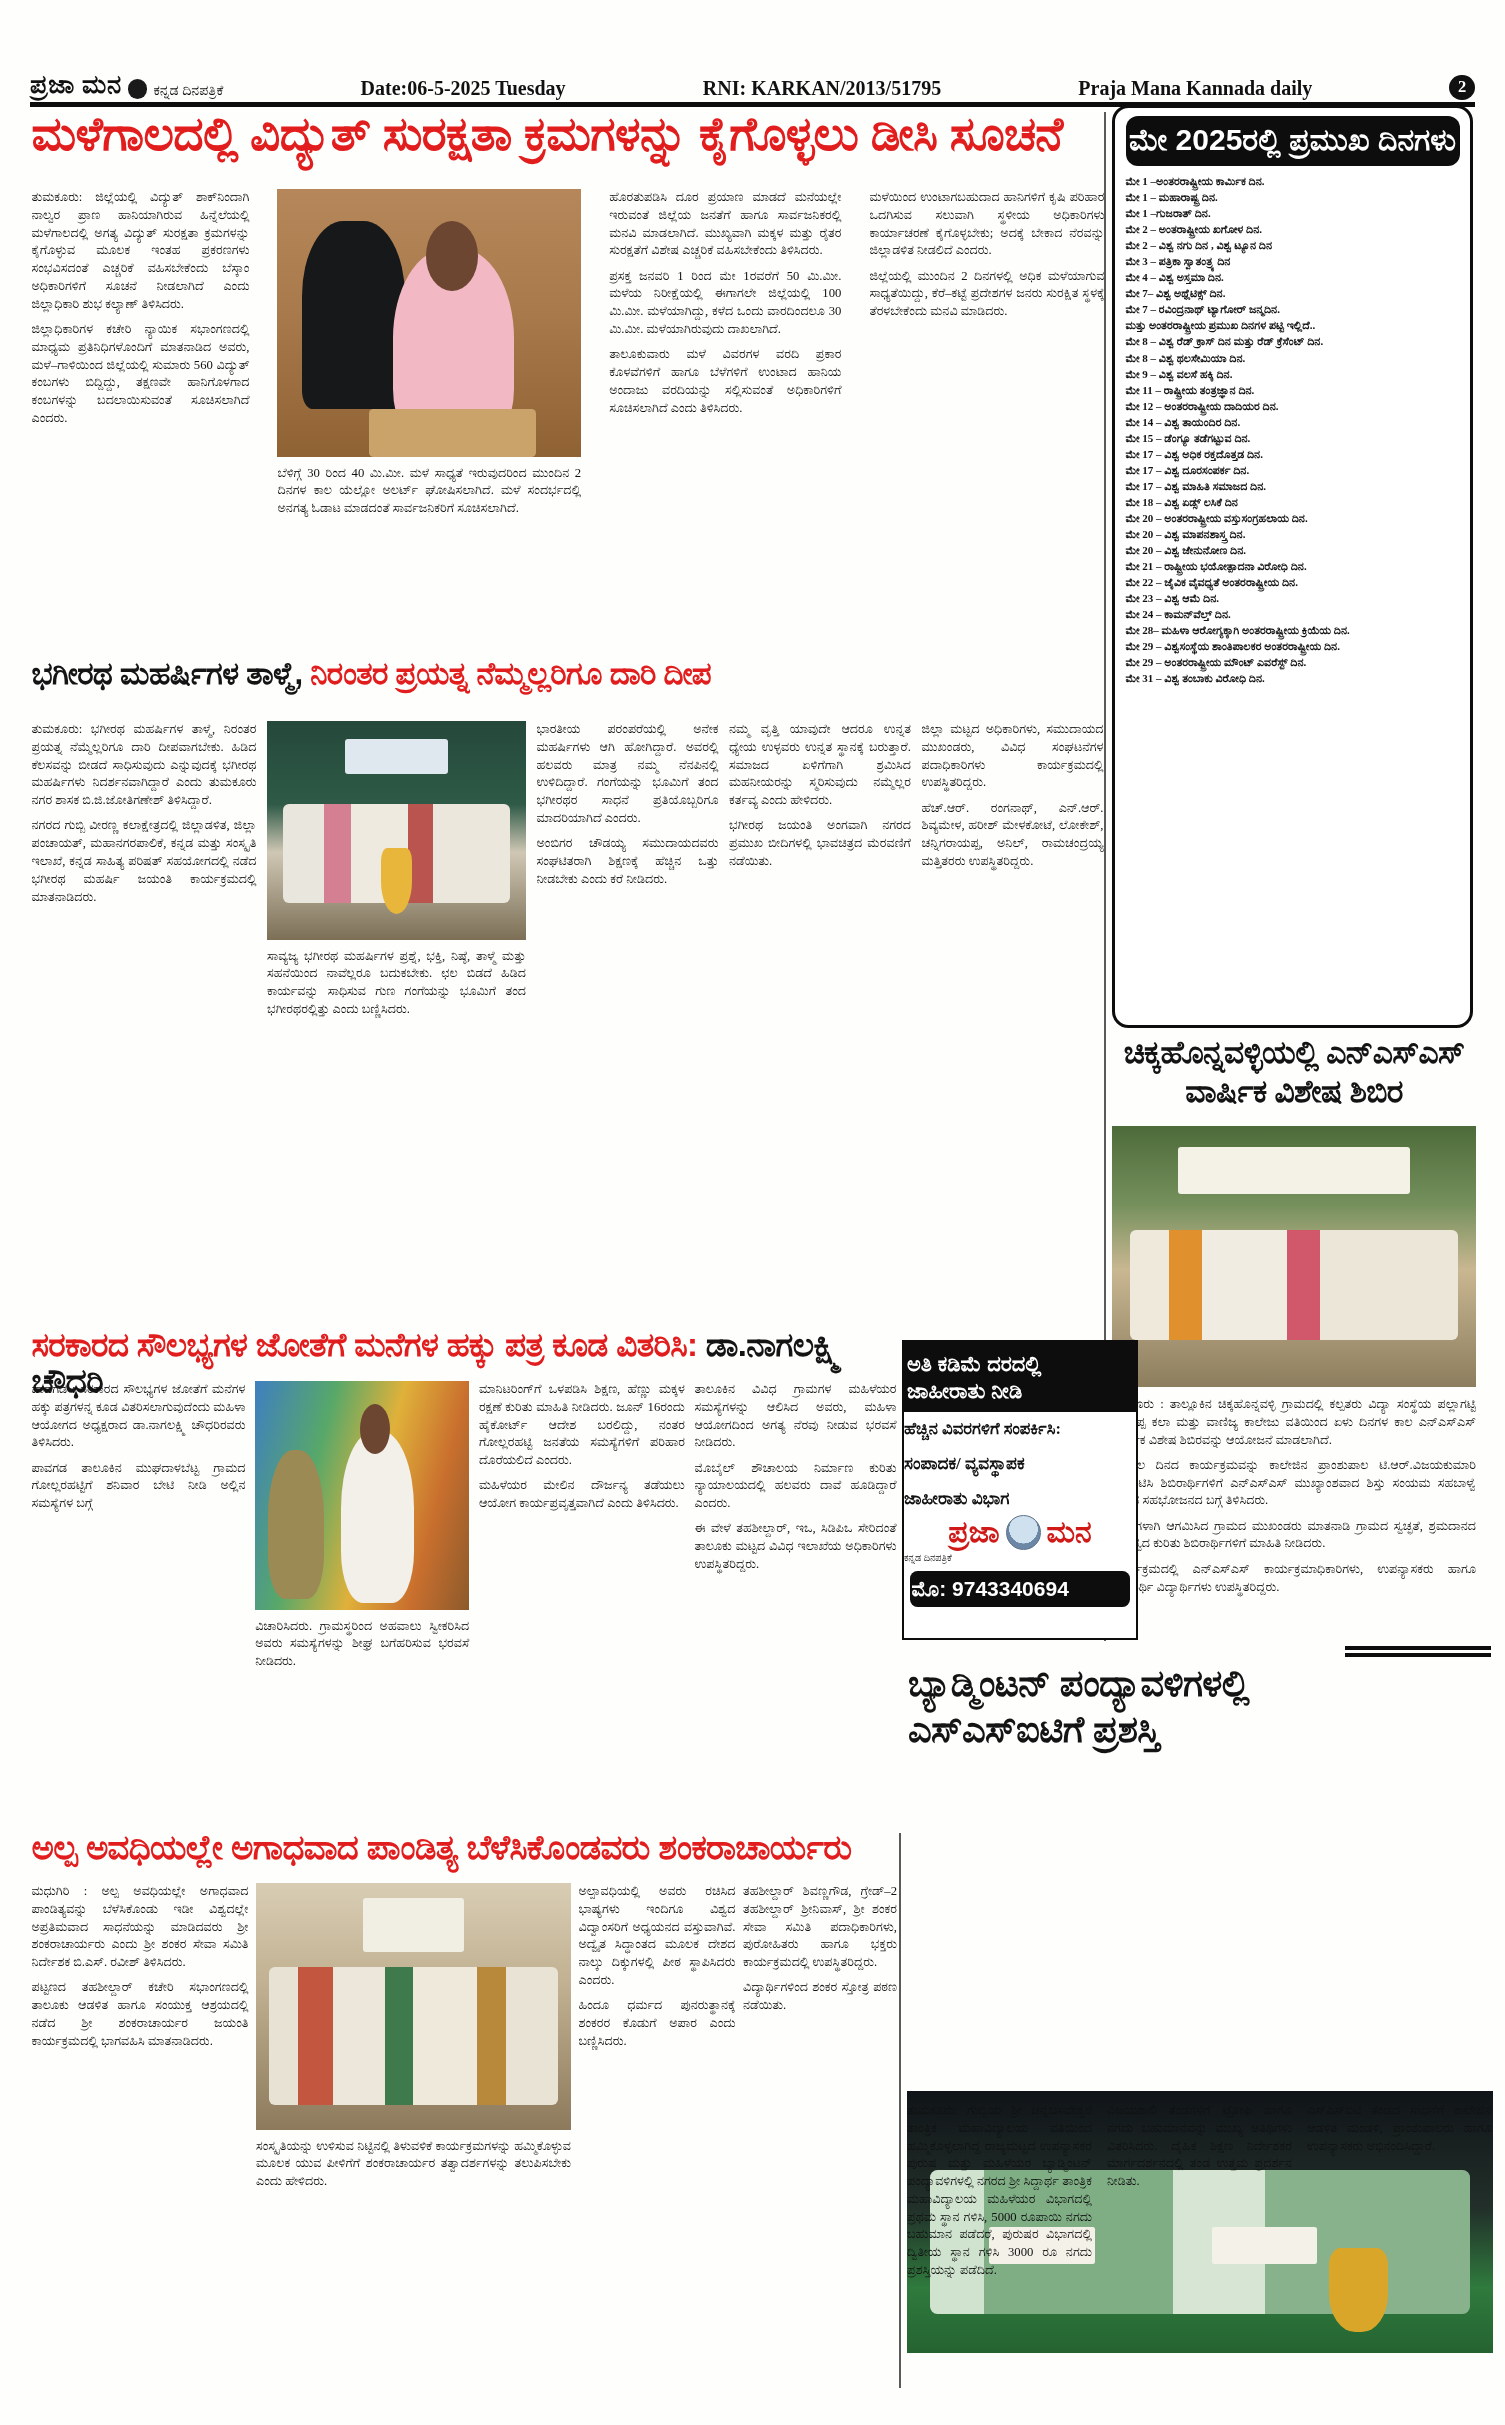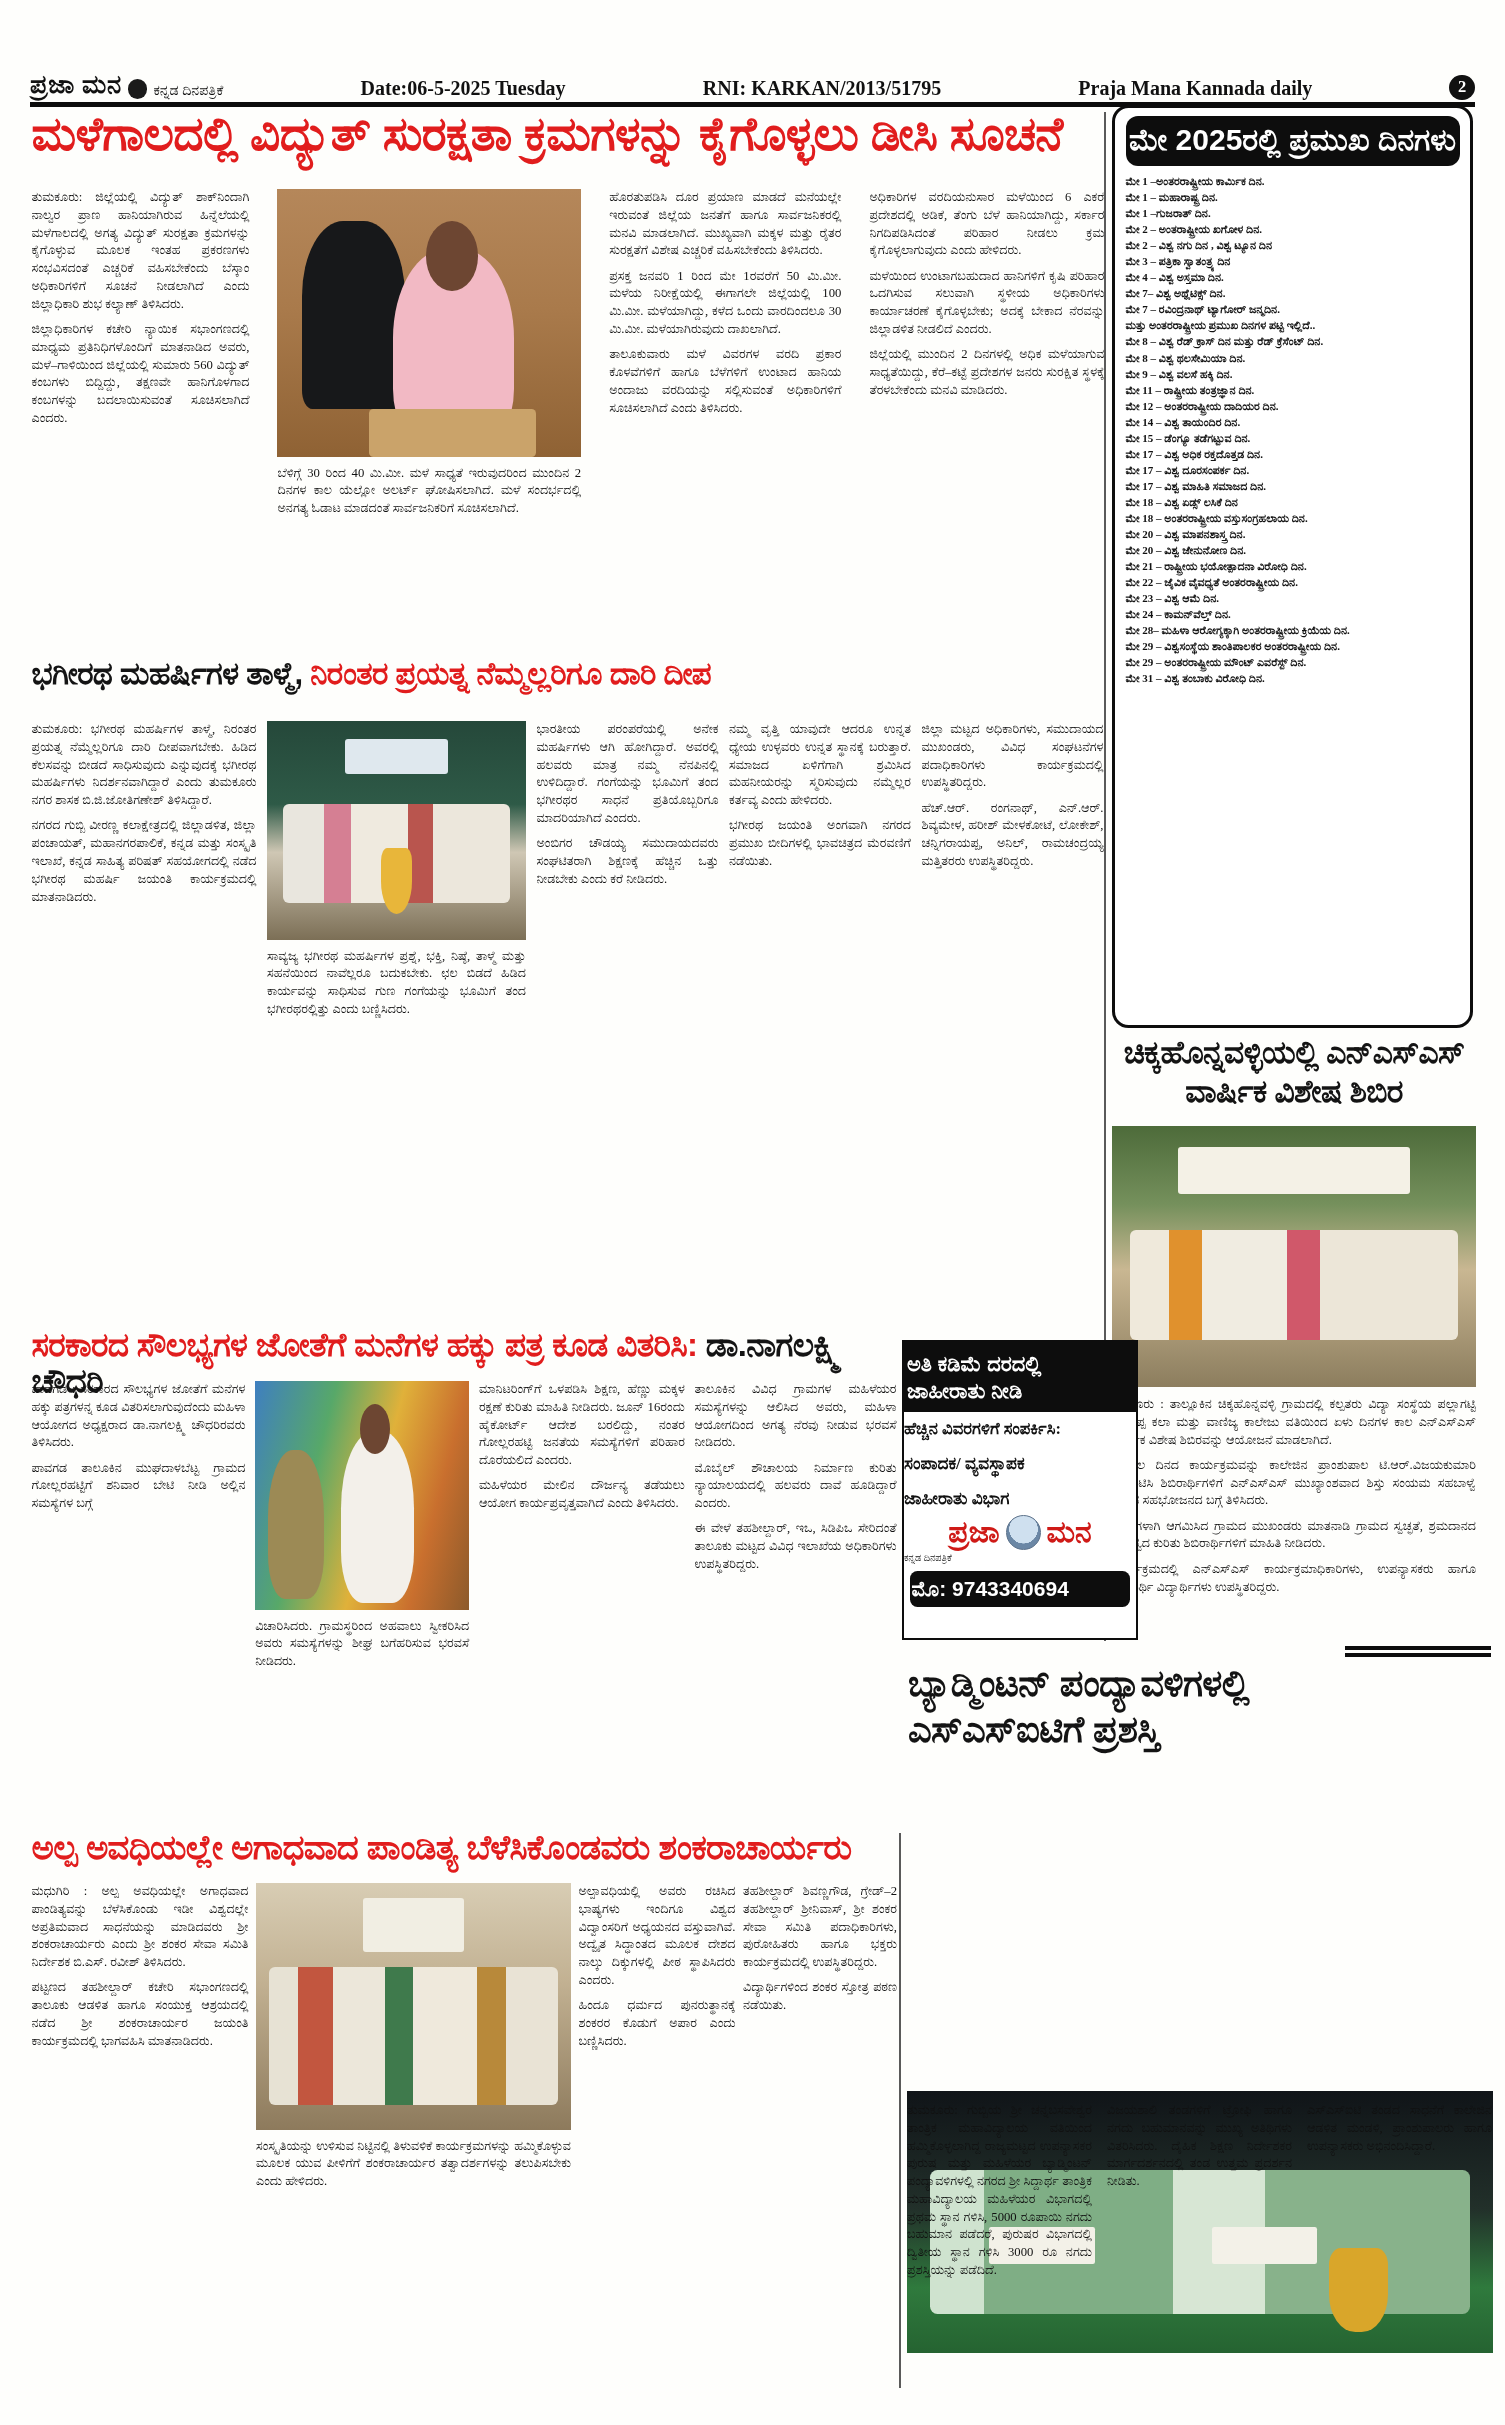--- a/index.html
+++ b/index.html
@@ -106,21 +106,20 @@
         </div>
     </div>
     <div style="width:244px;">
 
     <p>ಹೊರತುಪಡಿಸಿ ದೂರ ಪ್ರಯಾಣ ಮಾಡದೆ ಮನೆಯಲ್ಲೇ ಇರುವಂತೆ ಜಿಲ್ಲೆಯ ಜನತೆಗೆ ಹಾಗೂ ಸಾರ್ವಜನಿಕರಲ್ಲಿ ಮನವಿ ಮಾಡಲಾಗಿದೆ. ಮುಖ್ಯವಾಗಿ ಮಕ್ಕಳ ಮತ್ತು ರೈತರ ಸುರಕ್ಷತೆಗೆ ವಿಶೇಷ ಎಚ್ಚರಿಕೆ ವಹಿಸಬೇಕೆಂದು ತಿಳಿಸಿದರು.</p>
         <p>ಪ್ರಸಕ್ತ ಜನವರಿ 1 ರಿಂದ ಮೇ 1ರವರೆಗೆ 50 ಮಿ.ಮೀ. ಮಳೆಯ ನಿರೀಕ್ಷೆಯಲ್ಲಿ ಈಗಾಗಲೇ ಜಿಲ್ಲೆಯಲ್ಲಿ 100 ಮಿ.ಮೀ. ಮಳೆಯಾಗಿದ್ದು, ಕಳೆದ ಒಂದು ವಾರದಿಂದಲೂ 30 ಮಿ.ಮೀ. ಮಳೆಯಾಗಿರುವುದು ದಾಖಲಾಗಿದೆ.</p>
         <p>ತಾಲೂಕುವಾರು ಮಳೆ ವಿವರಗಳ ವರದಿ ಪ್ರಕಾರ ಕೊಳವೆಗಳಿಗೆ ಹಾಗೂ ಬೆಳೆಗಳಿಗೆ ಉಂಟಾದ ಹಾನಿಯ ಅಂದಾಜು ವರದಿಯನ್ನು ಸಲ್ಲಿಸುವಂತೆ ಅಧಿಕಾರಿಗಳಿಗೆ ಸೂಚಿಸಲಾಗಿದೆ ಎಂದು ತಿಳಿಸಿದರು.</p>
       </div>
     <div style="width:247px;">
 
-    <p>ಅಧಿಕಾರಿಗಳ ವರದಿಯನುಸಾರ ಮಳೆಯಿಂದ 6 ಎಕರೆ ಪ್ರದೇಶದಲ್ಲಿ ಅಡಿಕೆ, ತೆಂಗು ಬೆಳೆ ಹಾನಿಯಾಗಿದ್ದು, ಸರ್ಕಾರ ನಿಗದಿಪಡಿಸಿದಂತೆ ಪರಿಹಾರ ನೀಡಲು ಕ್ರಮ ಕೈಗೊಳ್ಳಲಾಗುವುದು ಎಂದು ಹೇಳಿದರು.</p>
         <p>ಮಳೆಯಿಂದ ಉಂಟಾಗಬಹುದಾದ ಹಾನಿಗಳಿಗೆ ಕೃಷಿ ಪರಿಹಾರ ಒದಗಿಸುವ ಸಲುವಾಗಿ ಸ್ಥಳೀಯ ಅಧಿಕಾರಿಗಳು ಕಾರ್ಯಾಚರಣೆ ಕೈಗೊಳ್ಳಬೇಕು; ಅದಕ್ಕೆ ಬೇಕಾದ ನೆರವನ್ನು ಜಿಲ್ಲಾಡಳಿತ ನೀಡಲಿದೆ ಎಂದರು.</p>
         <p>ಜಿಲ್ಲೆಯಲ್ಲಿ ಮುಂದಿನ 2 ದಿನಗಳಲ್ಲಿ ಅಧಿಕ ಮಳೆಯಾಗುವ ಸಾಧ್ಯತೆಯಿದ್ದು, ಕೆರೆ–ಕಟ್ಟೆ ಪ್ರದೇಶಗಳ ಜನರು ಸುರಕ್ಷಿತ ಸ್ಥಳಕ್ಕೆ ತೆರಳಬೇಕೆಂದು ಮನವಿ ಮಾಡಿದರು.</p>
       </div>
   </div>
 
   <div class="abs days-box">
     <div class="days-head">ಮೇ 2025ರಲ್ಲಿ ಪ್ರಮುಖ ದಿನಗಳು</div>
     <ul class="days-list">
 
     <li>ಮೇ 1 –ಅಂತರರಾಷ್ಟ್ರೀಯ ಕಾರ್ಮಿಕ ದಿನ.</li>
@@ -137,21 +136,21 @@
         <li>ಮೇ 8 – ವಿಶ್ವ ಥಲಸೇಮಿಯಾ ದಿನ.</li>
         <li>ಮೇ 9 – ವಿಶ್ವ ವಲಸೆ ಹಕ್ಕಿ ದಿನ.</li>
         <li>ಮೇ 11 – ರಾಷ್ಟ್ರೀಯ ತಂತ್ರಜ್ಞಾನ ದಿನ.</li>
         <li>ಮೇ 12 – ಅಂತರರಾಷ್ಟ್ರೀಯ ದಾದಿಯರ ದಿನ.</li>
         <li>ಮೇ 14 – ವಿಶ್ವ ತಾಯಂದಿರ ದಿನ.</li>
         <li>ಮೇ 15 – ಡೆಂಗ್ಯೂ ತಡೆಗಟ್ಟುವ ದಿನ.</li>
         <li>ಮೇ 17 – ವಿಶ್ವ ಅಧಿಕ ರಕ್ತದೊತ್ತಡ ದಿನ.</li>
         <li>ಮೇ 17 – ವಿಶ್ವ ದೂರಸಂಪರ್ಕ ದಿನ.</li>
         <li>ಮೇ 17 – ವಿಶ್ವ ಮಾಹಿತಿ ಸಮಾಜದ ದಿನ.</li>
         <li>ಮೇ 18 – ವಿಶ್ವ ಏಡ್ಸ್ ಲಸಿಕೆ ದಿನ</li>
-        <li>ಮೇ 18 – ಅಂತರರಾಷ್ಟ್ರೀಯ ವಸ್ತುಸಂಗ್ರಹಲಾಯ ದಿನ.</li>
+        <li>ಮೇ 20 – ಅಂತರರಾಷ್ಟ್ರೀಯ ವಸ್ತುಸಂಗ್ರಹಲಾಯ ದಿನ.</li>
         <li>ಮೇ 20 – ವಿಶ್ವ ಮಾಪನಶಾಸ್ತ್ರ ದಿನ.</li>
         <li>ಮೇ 20 – ವಿಶ್ವ ಜೇನುನೋಣ ದಿನ.</li>
         <li>ಮೇ 21 – ರಾಷ್ಟ್ರೀಯ ಭಯೋತ್ಪಾದನಾ ವಿರೋಧಿ ದಿನ.</li>
         <li>ಮೇ 22 – ಜೈವಿಕ ವೈವಧ್ಯತೆ ಅಂತರರಾಷ್ಟ್ರೀಯ ದಿನ.</li>
         <li>ಮೇ 23 – ವಿಶ್ವ ಆಮೆ ದಿನ.</li>
         <li>ಮೇ 24 – ಕಾಮನ್‌ವೆಲ್ತ್ ದಿನ.</li>
         <li>ಮೇ 28– ಮಹಿಳಾ ಆರೋಗ್ಯಕ್ಕಾಗಿ ಅಂತರರಾಷ್ಟ್ರೀಯ ಕ್ರಿಯೆಯ ದಿನ.</li>
         <li>ಮೇ 29 – ವಿಶ್ವಸಂಸ್ಥೆಯ ಶಾಂತಿಪಾಲಕರ ಅಂತರರಾಷ್ಟ್ರೀಯ ದಿನ.</li>
         <li>ಮೇ 29 – ಅಂತರರಾಷ್ಟ್ರೀಯ ಮೌಂಟ್ ಎವರೆಸ್ಟ್ ದಿನ.</li>
         <li>ಮೇ 31 – ವಿಶ್ವ ತಂಬಾಕು ವಿರೋಧಿ ದಿನ.</li>

